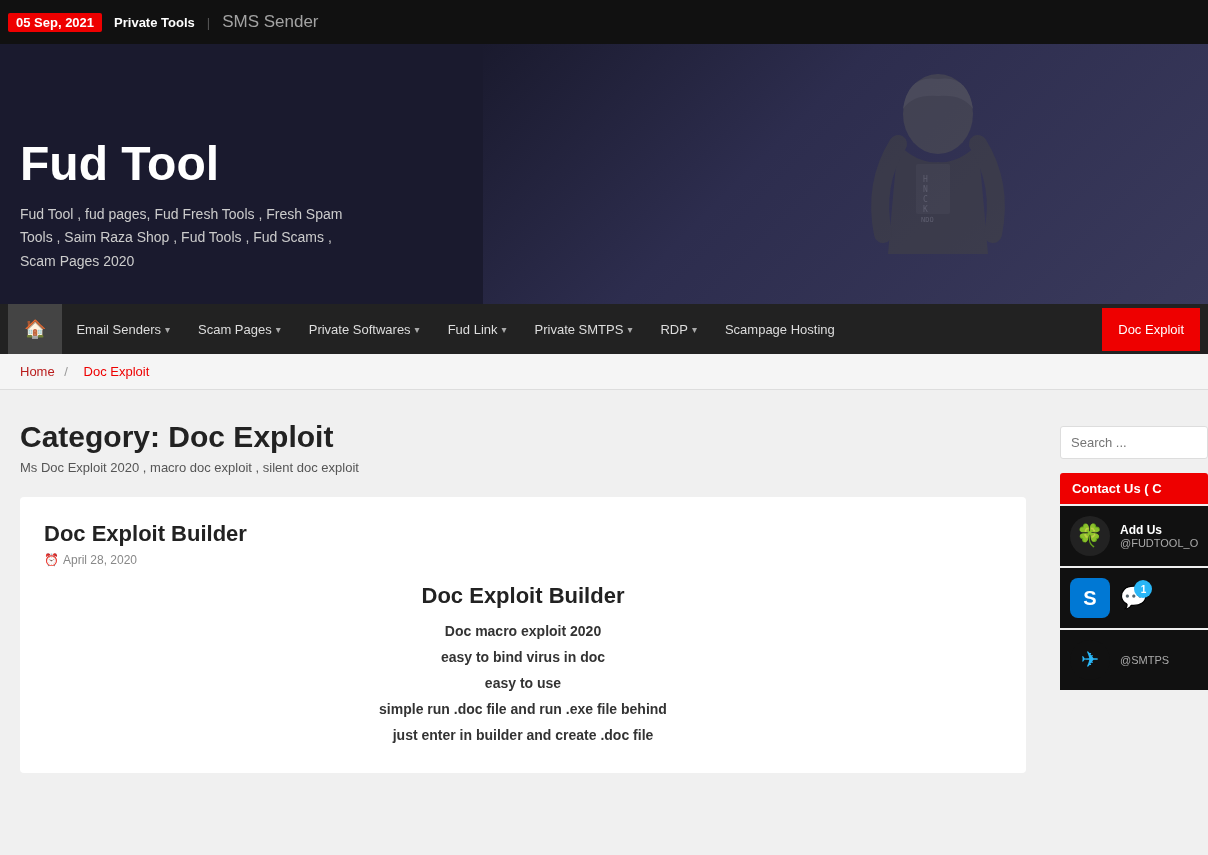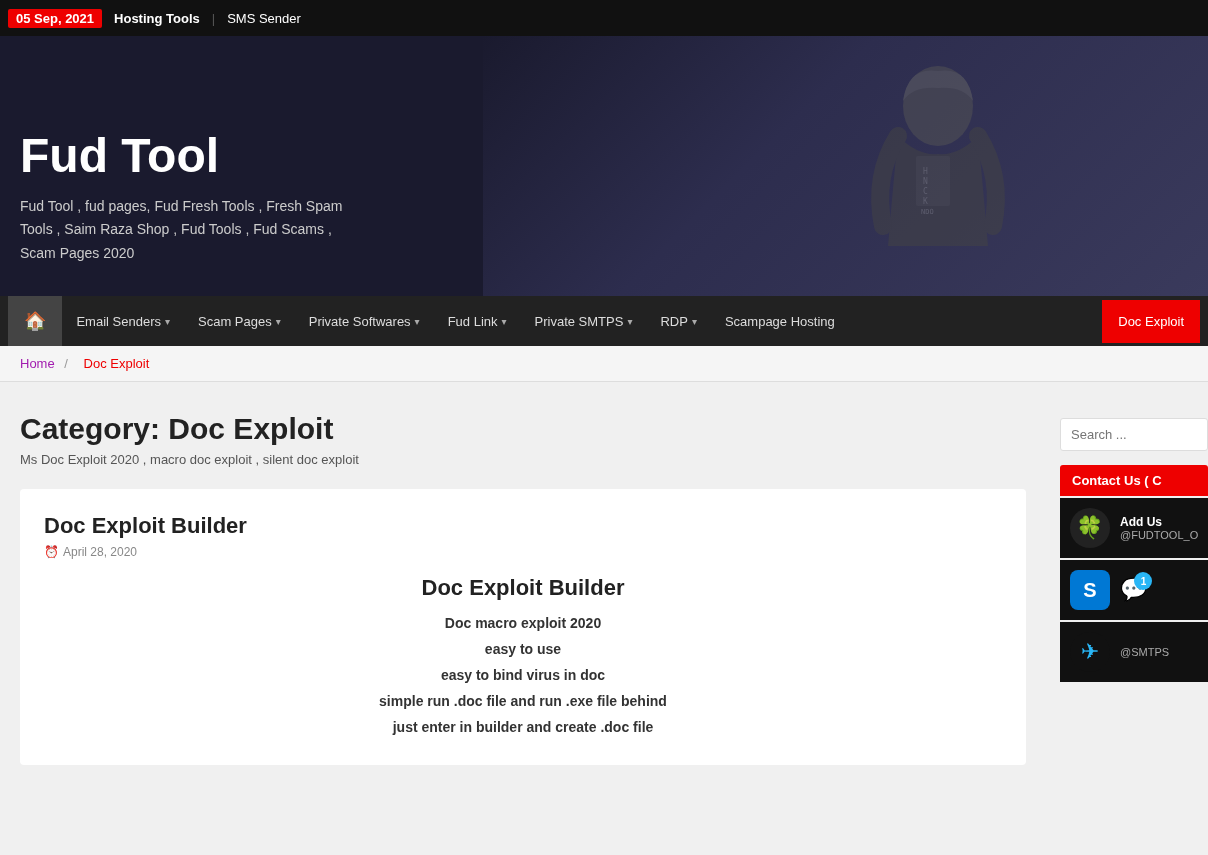--- a/index.html
+++ b/index.html
@@ -5,42 +5,42 @@
     * { margin: 0; padding: 0; box-sizing: border-box; }
     body { font-family: Arial, sans-serif; background: #f0f0f0; color: #333; }
 
     
     .top-bar {
       background: #111;
       display: flex;
       align-items: center;
       padding: 4px 8px;
       gap: 12px;
-      height: 36px;
+      height: 44px;
     }
     .top-date {
       background: #e00;
       color: #fff;
       font-weight: bold;
       font-size: 13px;
       padding: 2px 8px;
       border-radius: 2px;
     }
     .top-latest {
       color: #fff;
       font-weight: bold;
       font-size: 13px;
     }
     .top-divider {
       color: #555;
       font-size: 13px;
     }
     .top-tool-link {
-      color: #ffffff;
-      font-size: 13px;
+      color: #a3a3a3;
+      font-size: 17px;
     }
 
     
     .hero {
       background: #1a1a2e;
       position: relative;
       min-height: 260px;
       display: flex;
       align-items: flex-end;
       overflow: hidden;
@@ -115,21 +115,21 @@
       color: #aaa;
     }
 
     
     .breadcrumb {
       background: #f5f5f5;
       padding: 10px 20px;
       font-size: 13px;
       border-bottom: 1px solid #ddd;
     }
-    .breadcrumb a { color: #a21caf; text-decoration: none; }
+    .breadcrumb a { color: #b91c1c; text-decoration: none; }
     .breadcrumb span { color: #e00; margin: 0 6px; }
     .breadcrumb-current { color: #e00; }
 
     
     .main-layout {
       display: flex;
       gap: 0;
       max-width: 1208px;
       background: #f0f0f0;
     }
@@ -262,21 +262,21 @@
     .chat-icon-wrap {
       position: relative;
       display: inline-flex;
     }
   </style>
 </head>
 <body>
 
 <div class="top-bar">
   <span class="top-date">05 Sep, 2021</span>
-  <span class="top-latest">Hosting Tools</span>
+  <span class="top-latest">Private Tools</span>
   <span class="top-divider">|</span>
   <span class="top-tool-link">SMS Sender</span>
 </div>
 
 <div class="hero">
   <div class="hero-bg">
 
     <svg width="220" height="250" viewBox="0 0 220 250" style="opacity:0.5;position:absolute;right:160px;top:10px;">
 
       <ellipse cx="110" cy="60" rx="35" ry="40" fill="#555"></ellipse>
@@ -353,22 +353,22 @@
 
     <div class="article-card">
       <h3 class="article-title">Doc Exploit Builder</h3>
       <div class="article-meta">
         <span class="clock-icon">⏰</span>
         <span>April 28, 2020</span>
       </div>
       <div class="article-body">
         <h2>Doc Exploit Builder</h2>
         <p>Doc macro exploit 2020</p>
+        <p>easy to bind virus in doc</p>
         <p>easy to use</p>
-        <p>easy to bind virus in doc</p>
         <p>simple run .doc file and run .exe file behind</p>
         <p>just enter in builder and create .doc file</p>
       </div>
     </div>
 
   </div>
 
   <div class="sidebar">
 
     <div style="background:#fff; border:1px solid #ddd; border-radius:3px; padding: 8px 10px; margin-bottom:14px; display:flex; align-items:center;margin-top:16px;">

